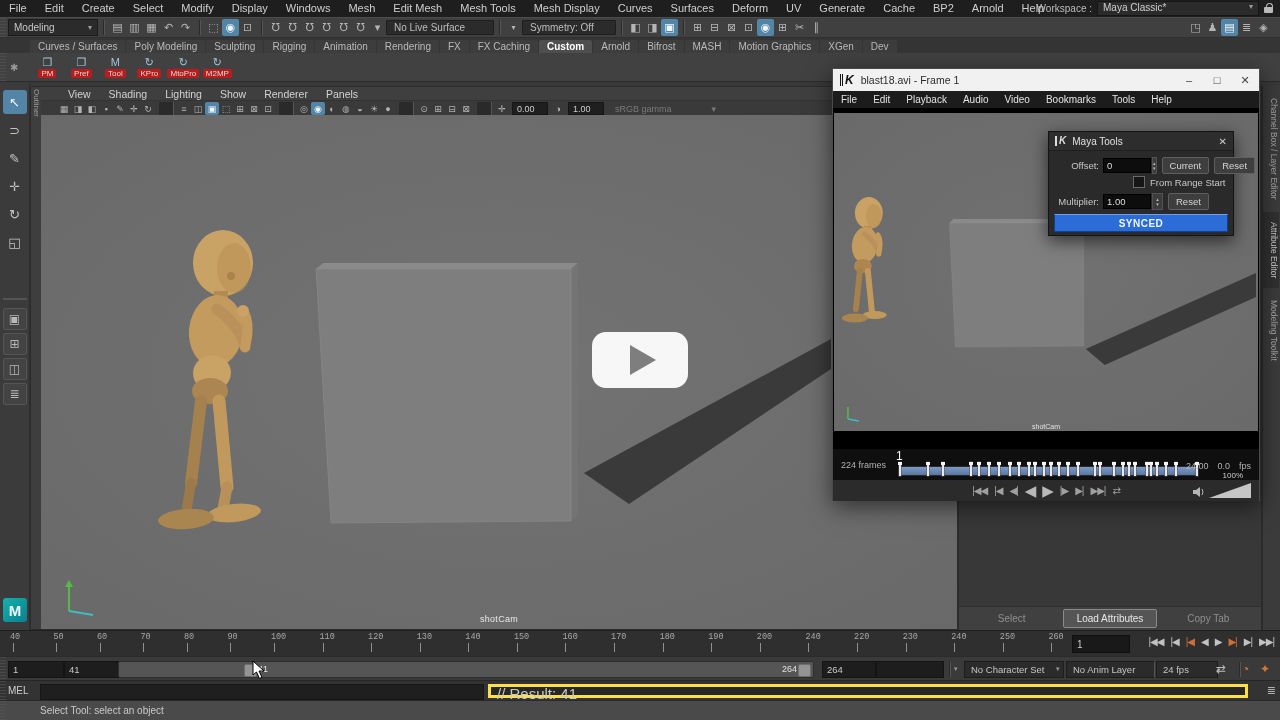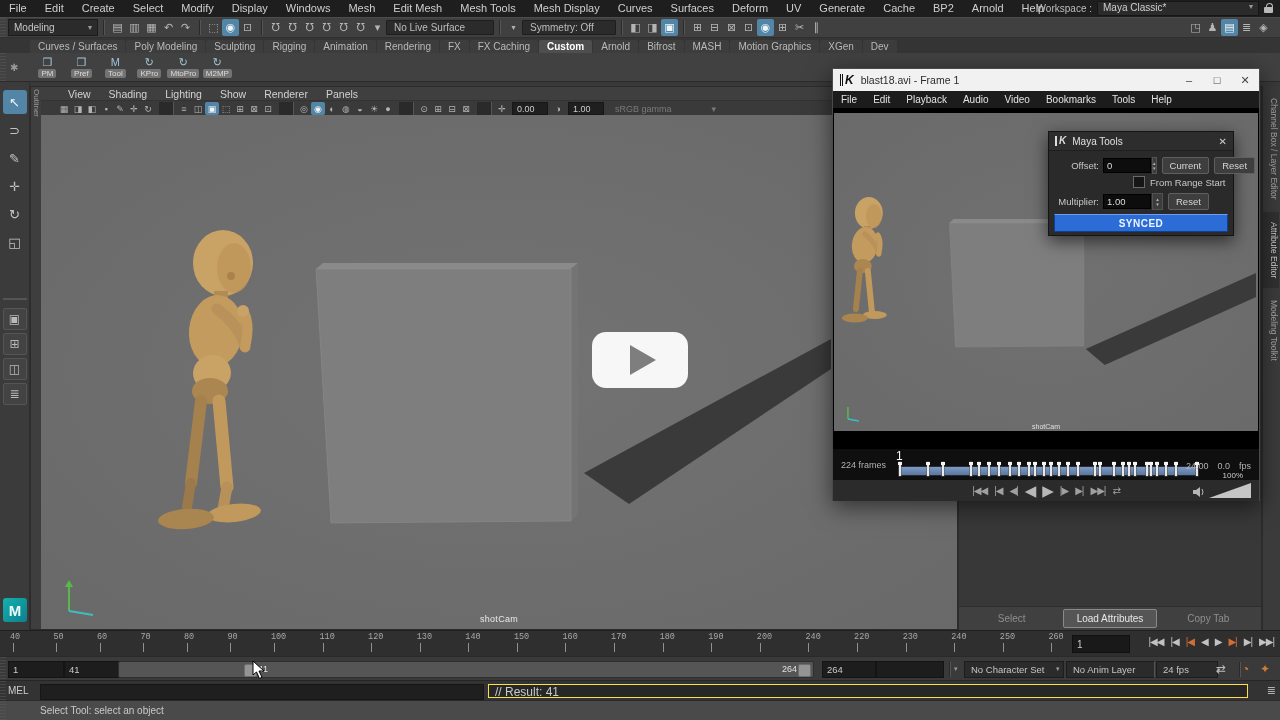--- a/index.html
+++ b/index.html
@@ -34,21 +34,21 @@
       background:repeating-linear-gradient(to bottom,#5a5a5a 0 1px,transparent 1px 3px);opacity:.5;}
   
   #shelftabs{left:0;top:38px;width:1280px;height:15px;background:#353535;display:flex;align-items:flex-end;padding-left:30px;box-sizing:border-box;}
   #shelftabs .stab{padding:1px 8px;font-size:10px;color:#b9b9b9;white-space:nowrap;background:#3d3d3d;margin-right:1px;border-radius:2px 2px 0 0;}
   #shelftabs .stab.active{background:#4e4e4e;color:#ffffff;font-weight:bold;}
   #shelf{left:0;top:53px;width:1280px;height:29px;background:#414141;border-bottom:1px solid #2b2b2b;
       display:flex;align-items:center;padding-left:10px;box-sizing:border-box;gap:2px;}
   #shelf .sgear{color:#9a9a9a;font-size:10px;margin-right:10px;}
   .shelf-item{display:flex;flex-direction:column;align-items:center;width:34px;}
   .shelf-item .sic{font-size:11px;color:#9fc3d8;line-height:12px;}
-  .shelf-item .slab{background:#737373;border-radius:2px;font-size:8px;color:#dcdcdc;padding:0 3px;margin-top:1px;}
+  .shelf-item .slab{background:#b91c1c;border-radius:2px;font-size:8px;color:#dcdcdc;padding:0 3px;margin-top:1px;}
   
   #toolbox{left:0;top:82px;width:30px;height:548px;background:#3b3b3b;border-right:1px solid #2e2e2e;
       display:flex;flex-direction:column;align-items:center;padding-top:8px;box-sizing:border-box;}
   .tool-btn{width:24px;height:24px;display:flex;align-items:center;justify-content:center;font-size:13px;
       color:#c2c2c2;border-radius:3px;margin-bottom:4px;}
   .tool-btn.active{background:#5285a6;color:#f2f7fa;}
   #layout-btns{margin-top:40px;border-top:2px solid #555;padding-top:8px;display:flex;flex-direction:column;align-items:center;}
   .layout-btn{width:22px;height:20px;display:flex;align-items:center;justify-content:center;font-size:12px;
       color:#b9b9b9;border:1px solid #555;background:#434343;margin-bottom:3px;border-radius:2px;}
   #maya-logo{position:absolute;left:3px;top:516px;width:24px;height:24px;border-radius:3px;
@@ -146,22 +146,22 @@
   .rs-dd{position:absolute;top:4px;height:15px;background:#2b2b2b;border:1px solid #1d1d1d;color:#c5c5c5;
       font-size:9.5px;display:flex;align-items:center;padding:0 6px;white-space:nowrap;}
   .rs-arrow{position:absolute;top:8px;font-size:7px;color:#9a9a9a;}
   .rs-icon{position:absolute;top:5px;font-size:12px;color:#bcbcbc;}
   .rs-icon.orange{color:#cf7a35;}
   
   #cmdline{left:0;top:680px;width:1280px;height:20px;background:#333333;border-top:1px solid #262626;}
   #cmd-label{position:absolute;left:8px;top:4px;font-size:10px;color:#cccccc;}
   #cmd-input{position:absolute;left:40px;top:3px;width:438px;height:12px;background:#1f1f1f;border:1px solid #161616;
       color:#dddddd;font-size:10px;font-family:"Liberation Mono","DejaVu Sans Mono",monospace;}
-  #cmd-result{position:absolute;left:488px;top:3px;width:760px;height:14px;background:#272727;border:1px solid #fde047;
-      color:#c9c9c9;font-size:12px;padding-left:6px;line-height:14px;box-sizing:border-box;}
+  #cmd-result{position:absolute;left:488px;top:3px;width:760px;height:14px;background:#272727;border:3px solid #fde047;
+      color:#c9c9c9;font-size:15px;padding-left:6px;line-height:14px;box-sizing:border-box;}
   #cmd-icon{position:absolute;right:4px;top:3px;font-size:11px;color:#b0b0b0;}
   #helpline{left:0;top:700px;width:1280px;height:20px;background:#4a4a4a;border-top:1px solid #2a2a2a;}
   #help-text{position:absolute;left:40px;top:4px;font-size:10px;color:#c9c9c9;}
   
   #play-overlay{left:592px;top:332px;width:96px;height:56px;background:rgba(255,255,255,.94);border-radius:14px;
       z-index:15;display:flex;align-items:center;justify-content:center;}
   #play-overlay .ptri{width:0;height:0;border-left:26px solid #7e7e7e;border-top:15px solid transparent;border-bottom:15px solid transparent;margin-left:6px;}
   #cursor{left:252px;top:660px;z-index:90;pointer-events:none;}
 </style>
 </head>

